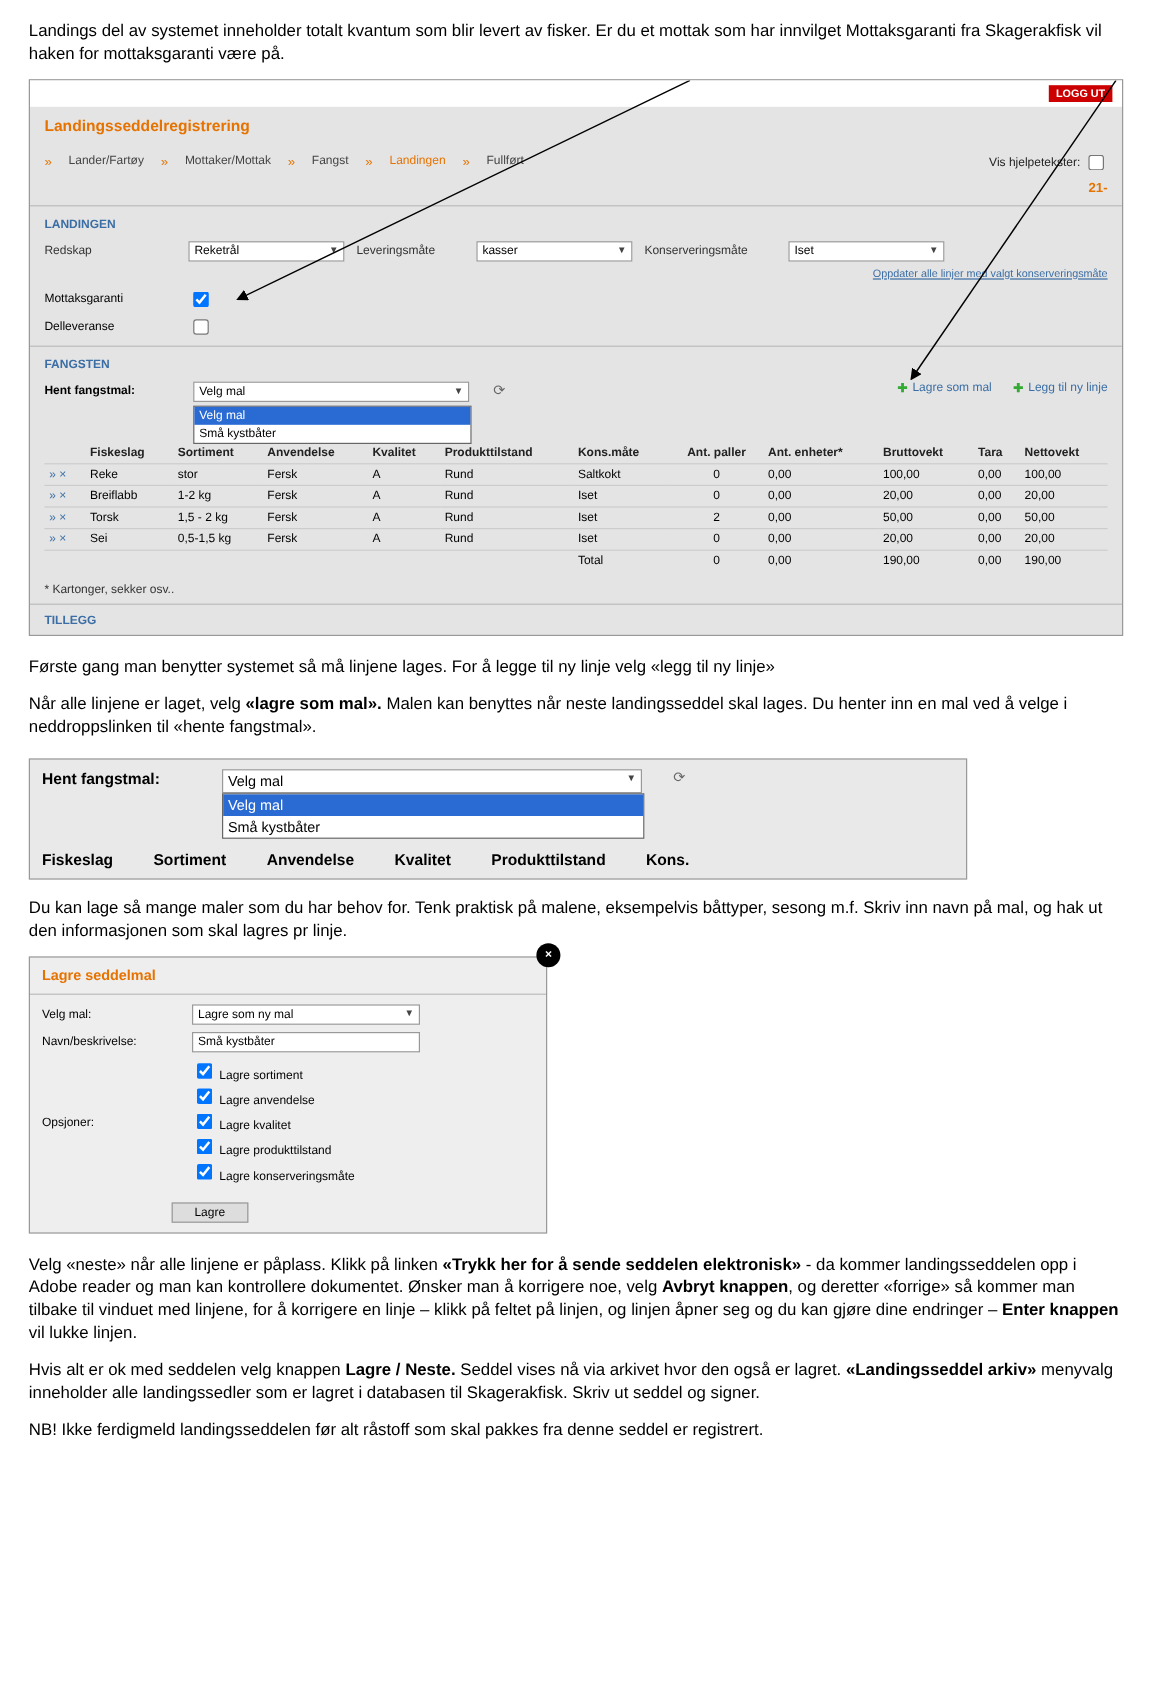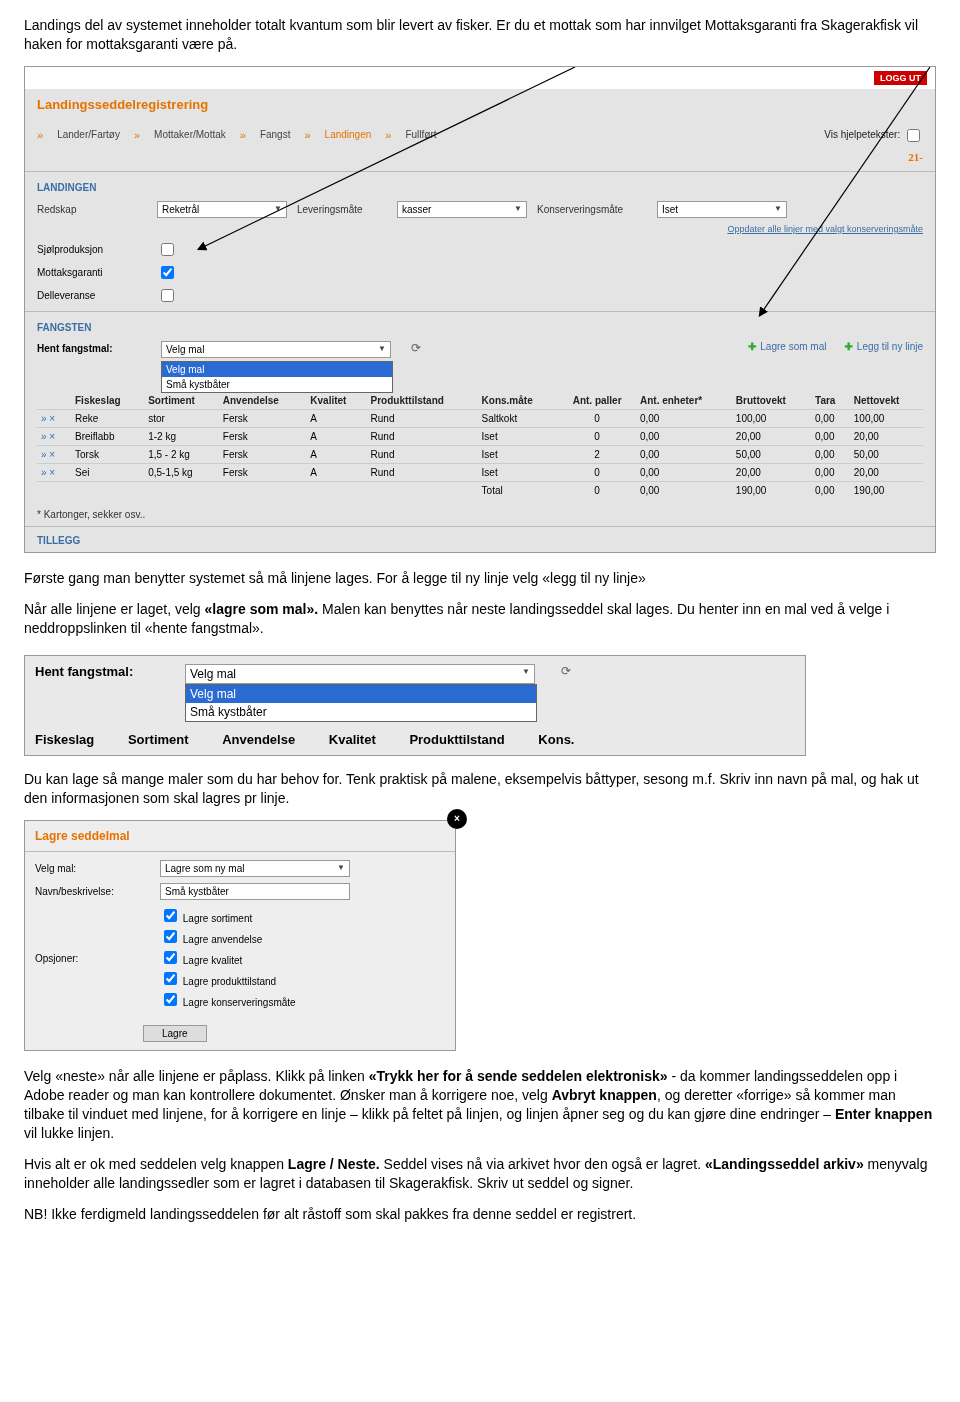--- a/index.html
+++ b/index.html
@@ -38,21 +38,21 @@
     padding:6px 12px; color:#555;
     display:flex; gap:14px; align-items:center;
     justify-content:space-between;
   }
   .crumbs { display:flex; gap:14px; }
   .crumb { font-size:10px; color:#444;}
   .crumb.active { color:#e67300; }
   .sep { color:#e67300; }
   .help { font-size:10px; color:#222; }
   .help input { vertical-align:middle; }
-  .pagenum { color:#e67300; font-weight:bold; text-align:right; padding:0 12px 4px 0; font-size:11px;font-family:Liberation Serif, serif;}
+  .pagenum { color:#e67300; font-weight:bold; text-align:right; padding:0 12px 4px 0; font-size:11px;}
   .section-h {
     color:#3b6ea5; font-weight:bold; font-size:10px;
     padding:10px 12px 4px 12px; border-top:1px solid #bbb; margin-top:4px;
   }
   .section-h.first { border-top:1px solid #bbb;}
   .form-row { display:flex; padding:4px 12px; align-items:center; gap:10px; }
   .form-row .lab { width:110px; font-size:10px; color:#333;}
   .dd {
     background:#fff; border:1px solid #999; padding:2px 4px;
     display:inline-flex; align-items:flex-start; gap:6px; font-size:10px;
@@ -180,24 +180,20 @@
       </span>
     <span class="lab" style="width:110px">Konserveringsmåte</span>
     <span class="dd">
         <span>Iset</span>
       </span>
   </div>
   <div style="text-align:right; padding:0 12px 4px 0;">
     <span class="subnote">Oppdater alle linjer med valgt konserveringsmåte</span>
   </div>
   <div class="cb-row">
-      <span class="lab">Sjølproduksjon</span>
-      <input type="checkbox" style="">
-    </div>
-  <div class="cb-row">
       <span class="lab">Mottaksgaranti</span>
       <input type="checkbox" checked="" style="">
     </div>
   <div class="cb-row">
       <span class="lab">Delleveranse</span>
       <input type="checkbox" style="">
     </div>
 
   <div class="section-h">FANGSTEN</div>
 

